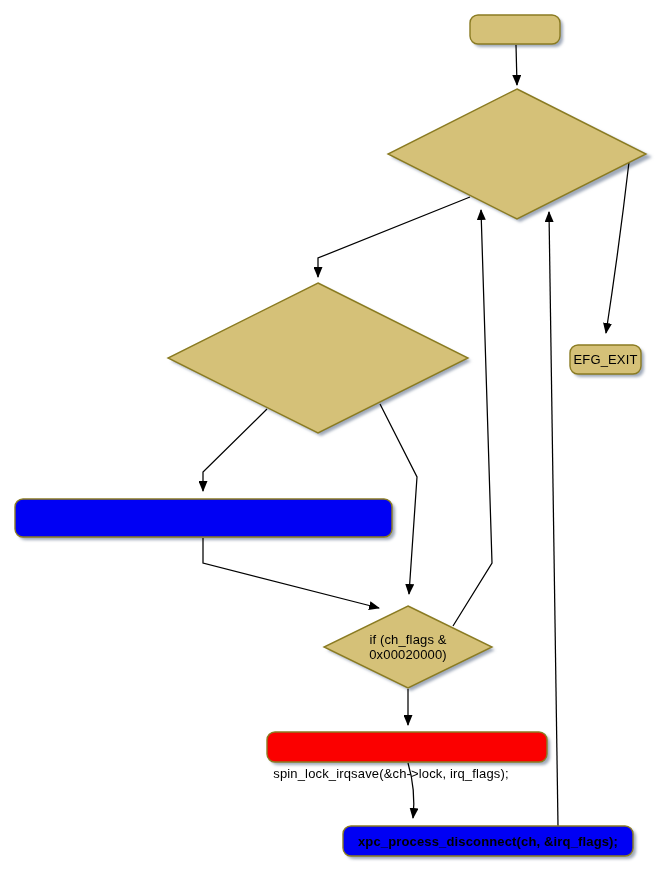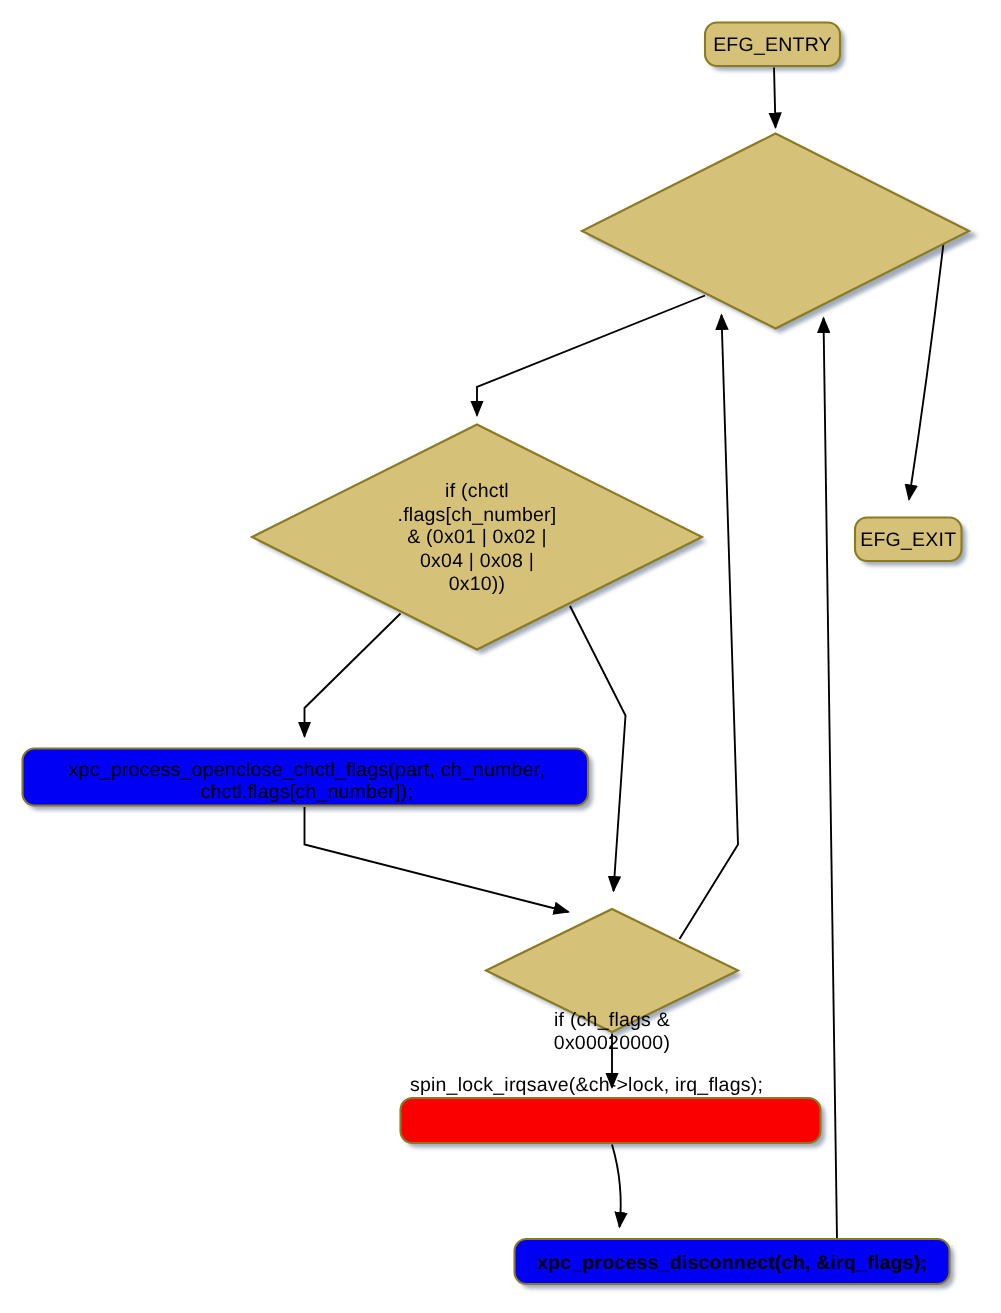--- a/index.html
+++ b/index.html
@@ -58,48 +58,34 @@
       <path d="M517,89 L646,154 L517,219 L388,154 Z" fill="#d5c178"></path>
       <rect x="570" y="345" width="71" height="29" rx="8" fill="#d5c178"></rect>
       <path d="M318,283 L468,358 L318,433 L168,358 Z" fill="#d5c178"></path>
       <rect x="15" y="499" width="377" height="38" rx="8" fill="#0000f4"></rect>
       <path d="M408,606 L492,647 L408,688 L324,647 Z" fill="#d5c178"></path>
       <rect x="267" y="732" width="280" height="30" rx="8" fill="#fb0000"></rect>
       <rect x="343" y="826" width="290" height="30" rx="8" fill="#0000f4"></rect>
     </g>
   </svg>
 
-  <div class="lbl" style="left:440px;top:15px;width:150px;height:29px;">
-    <span class="ln">EFG_ENTRY</span>
-  </div>
 
 
   <div class="lbl" style="left:530px;top:345px;width:151px;height:29px;">
     <span class="ln">EFG_EXIT</span>
   </div>
 
-  <div class="lbl" style="left:188px;top:318px;width:260px;height:80px;">
-    <span class="ln">if (chctl</span>
-    <span class="ln">.flags[ch_number]</span>
-    <span class="ln">&amp; (0x01 | 0x02 |</span>
-    <span class="ln">0x04 | 0x08 |</span>
-    <span class="ln">0x10))</span>
-  </div>
 
-  <div class="lbl tight" style="left:16px;top:501px;width:377px;height:38px;">
-    <span class="ln">xpc_process_openclose_chctl_flags(part, ch_number,</span>
-    <span class="ln">chctl.flags[ch_number]);</span>
-  </div>
 
-  <div class="lbl" style="left:318px;top:631px;width:180px;height:32px;margin-top:40px;">
+  <div class="lbl" style="left:318px;top:631px;width:180px;height:32px;">
     <span class="ln">if (ch_flags &amp;</span>
     <span class="ln">0x00020000)</span>
   </div>
 
-  <div class="lbl" style="left:267px;top:708px;width:248px;height:30px;">
+  <div class="lbl" style="left:267px;top:759px;width:248px;height:30px;">
     <span class="ln">spin_lock_irqsave(&amp;ch-&gt;lock, irq_flags);</span>
   </div>
 
   <div class="lbl" style="left:343px;top:827px;width:290px;height:30px;font-weight:bold;">
     <span class="ln">xpc_process_disconnect(ch, &amp;irq_flags);</span>
   </div>
 
 </div>
 
 </body></html>

